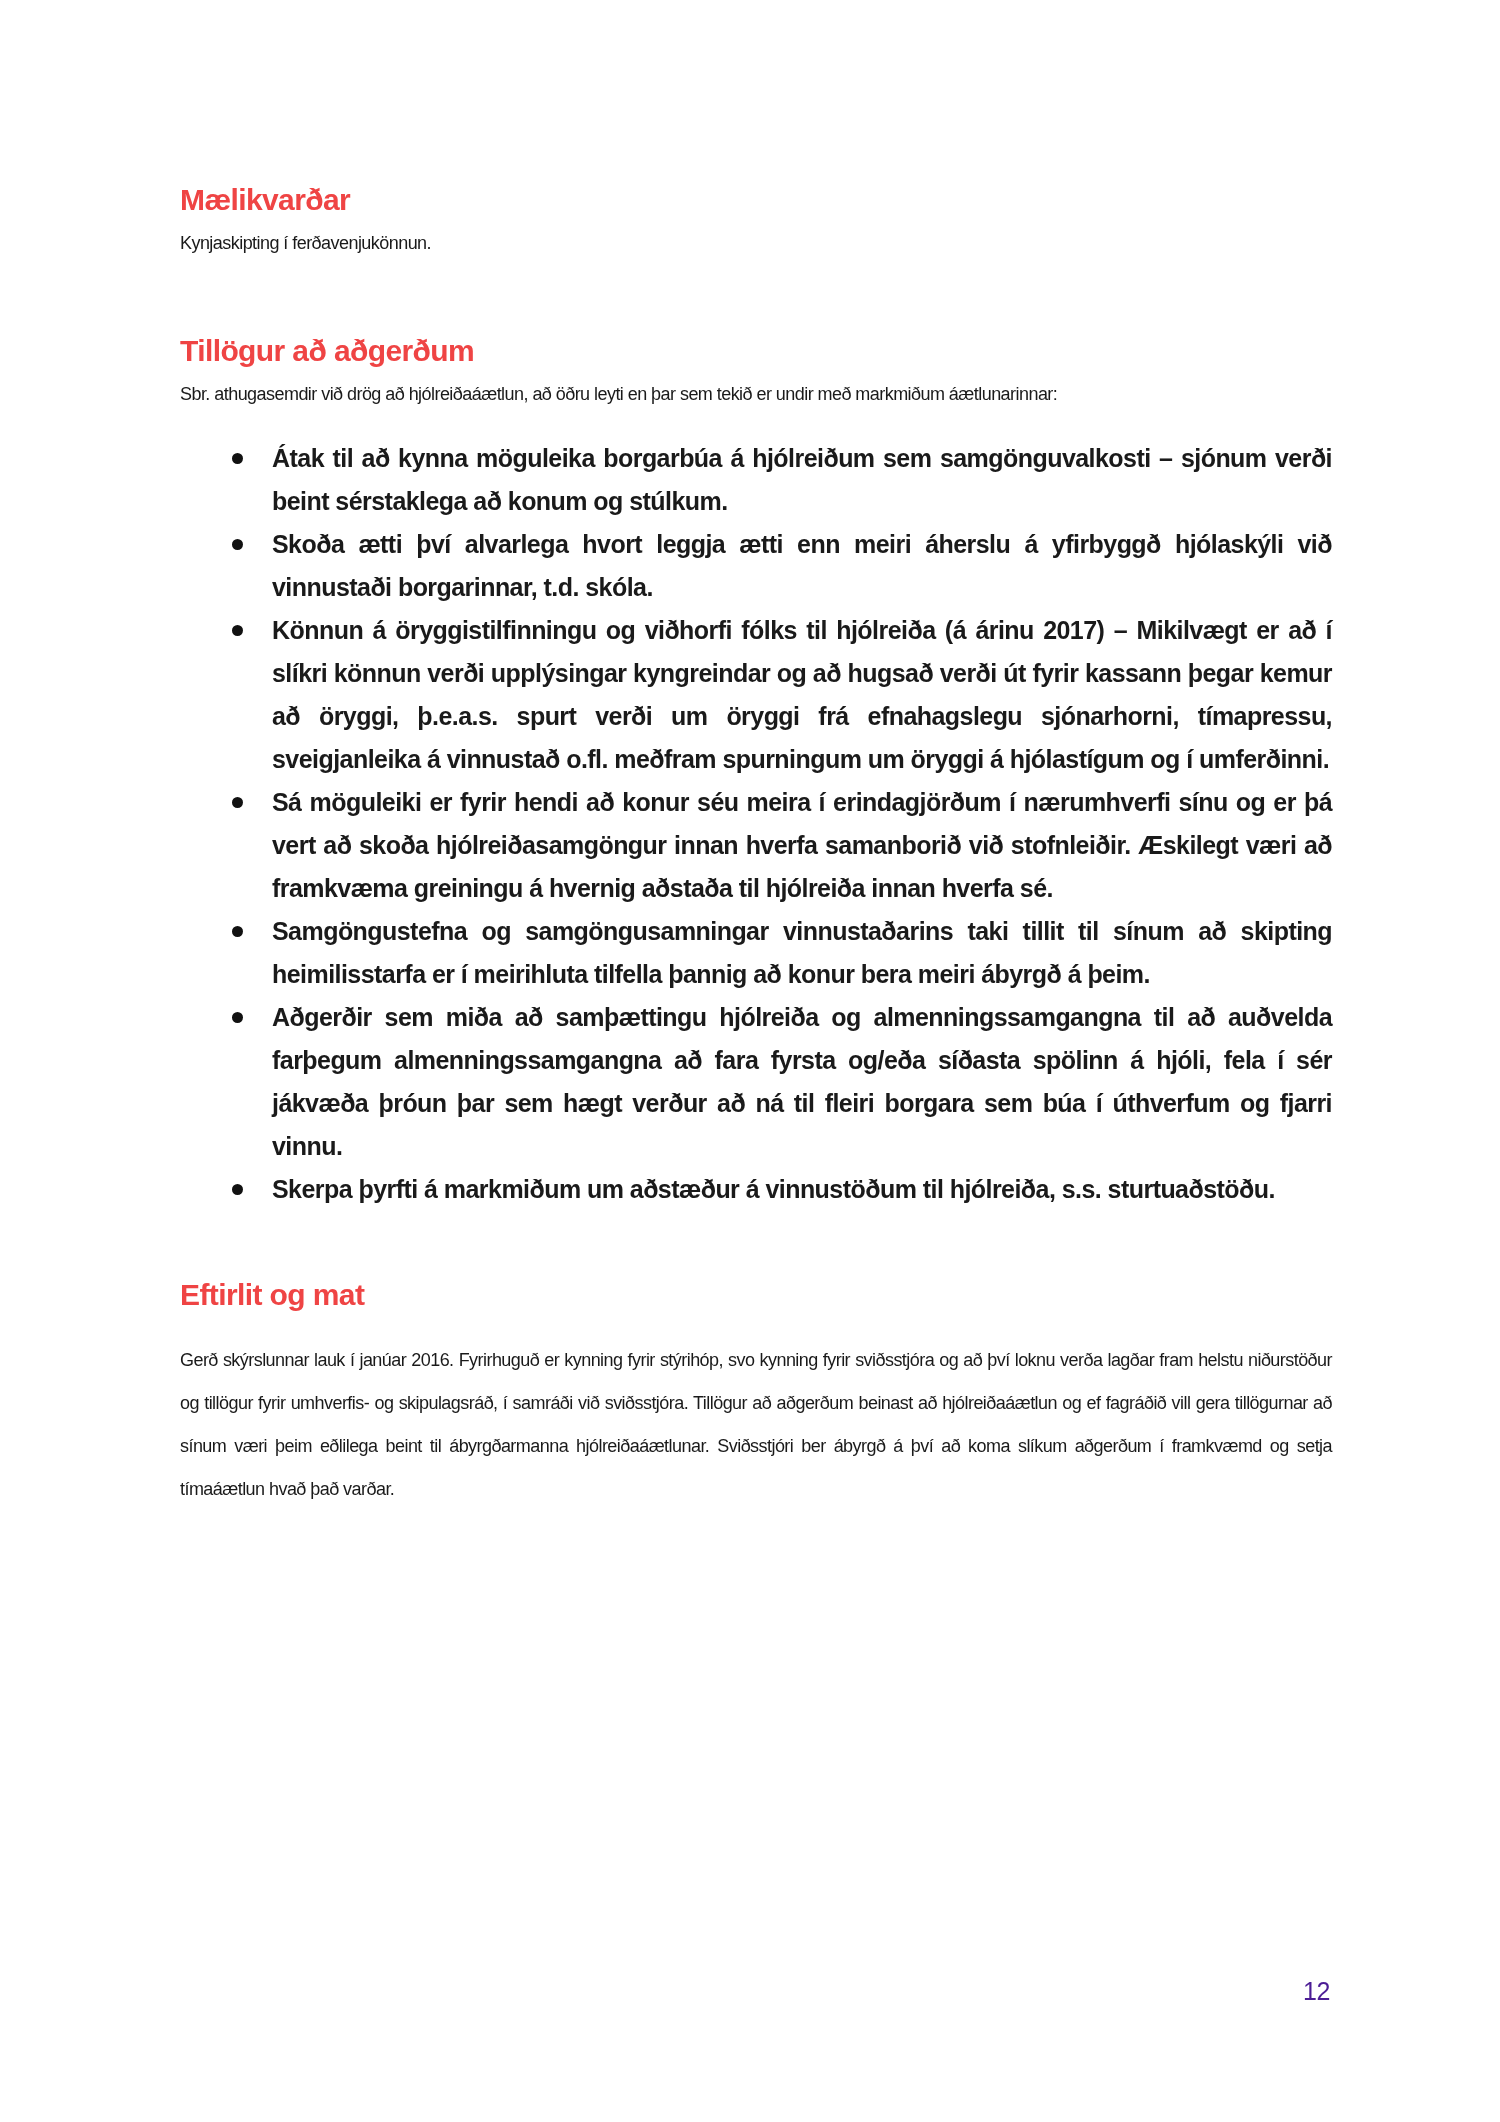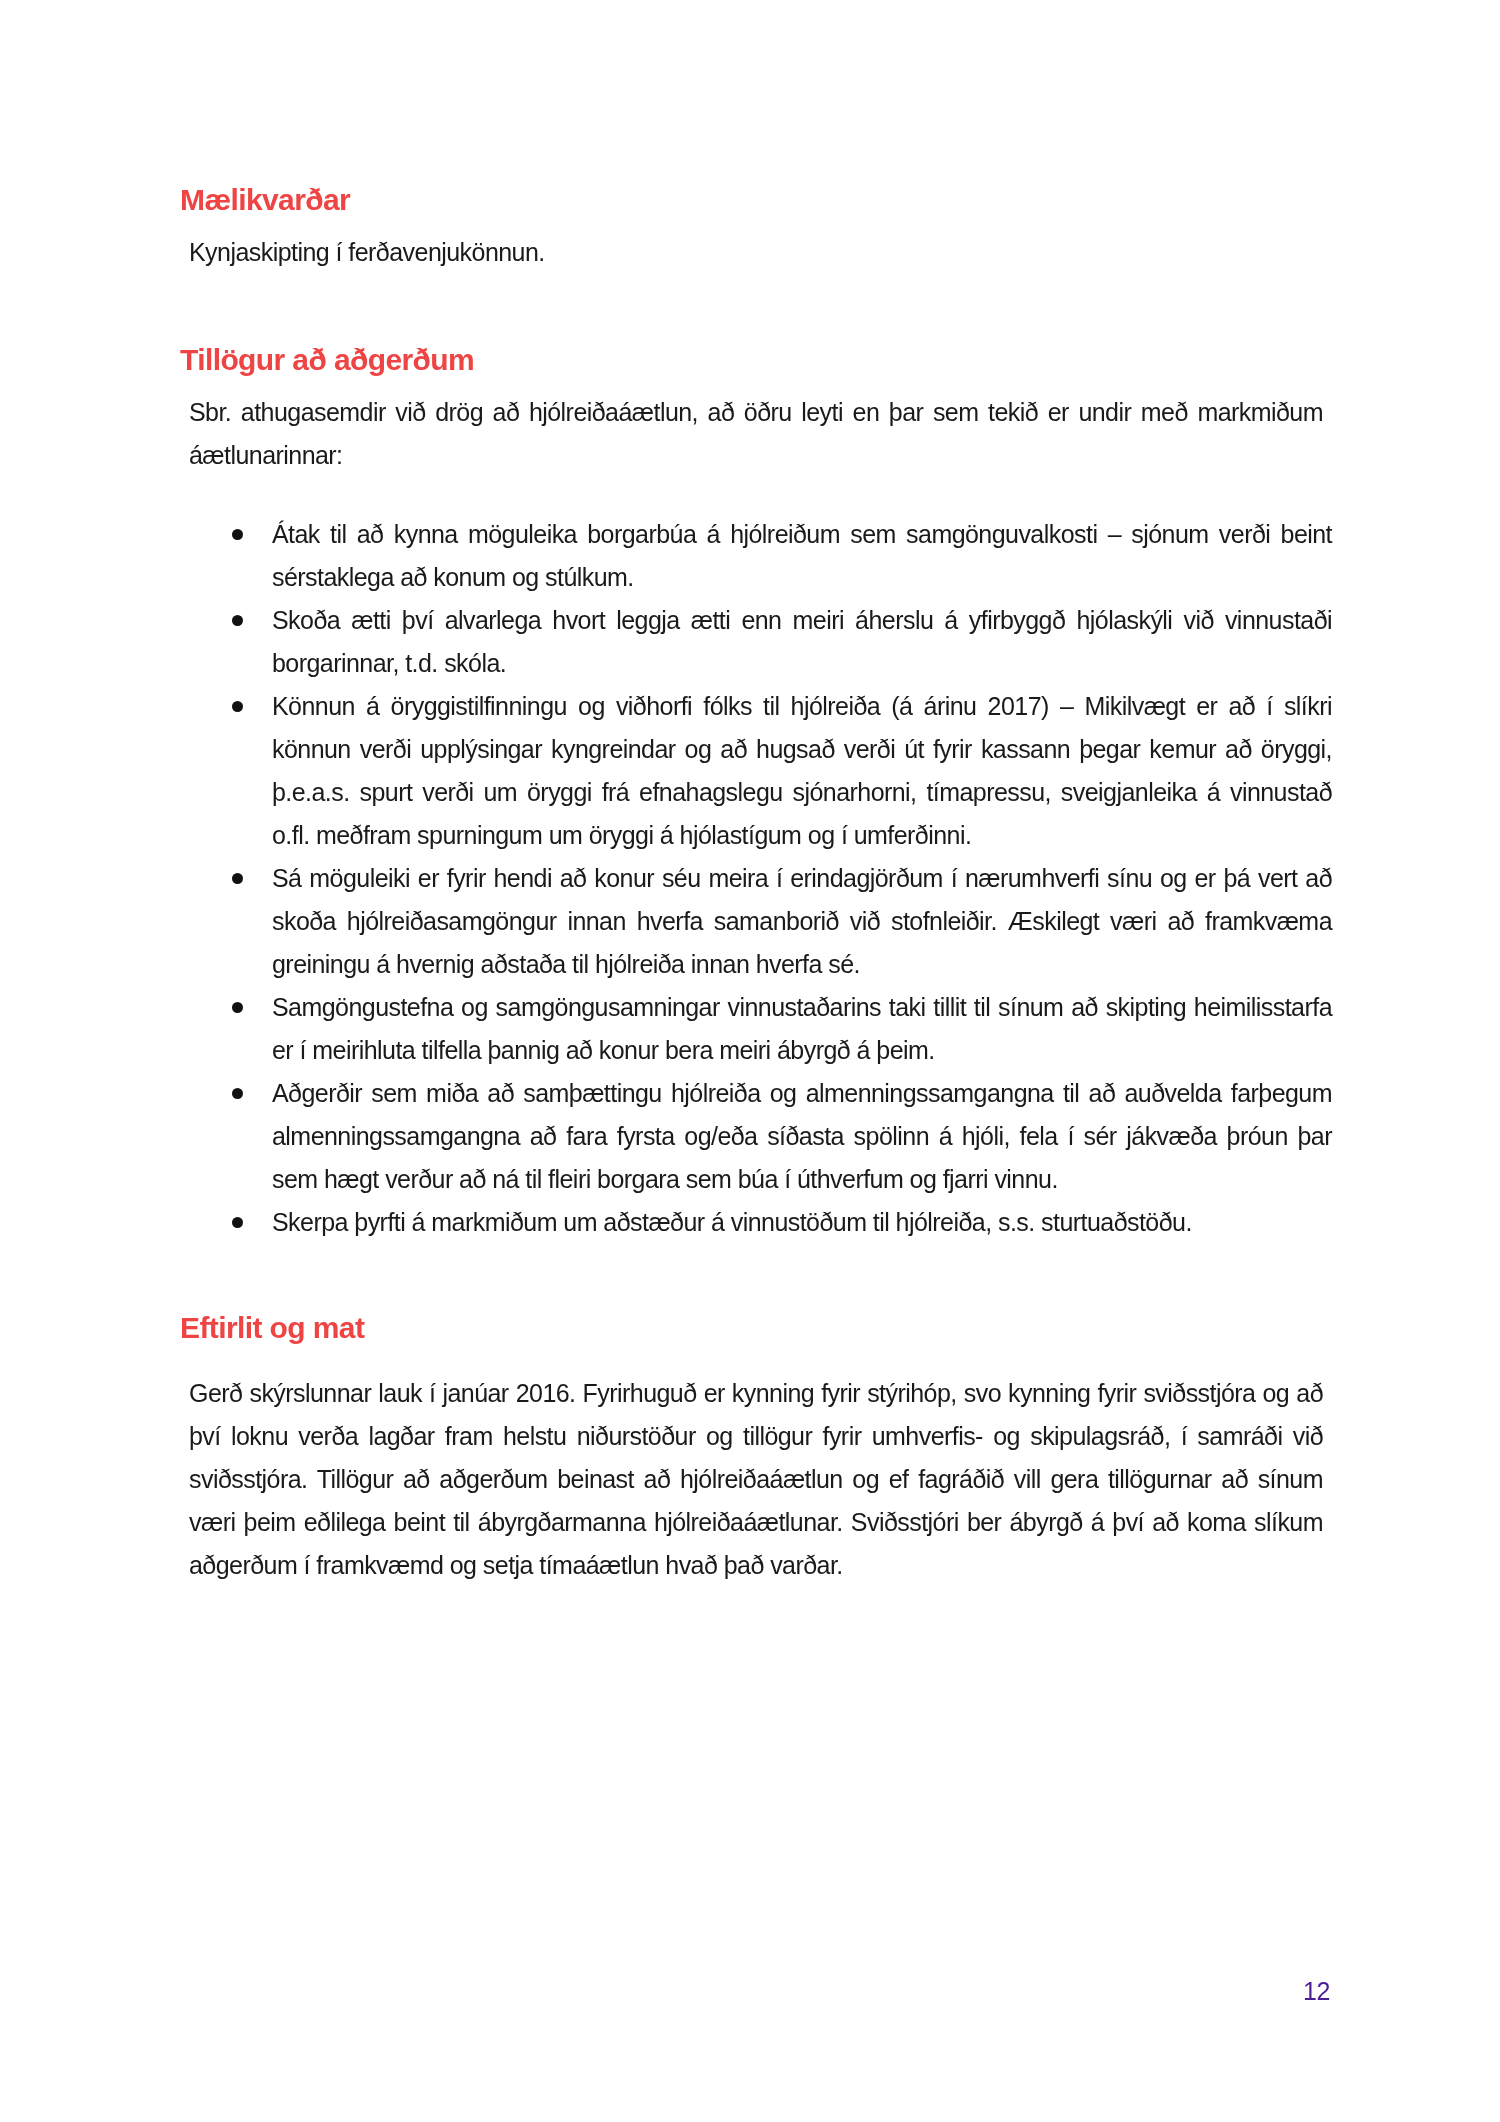--- a/index.html
+++ b/index.html
@@ -2,26 +2,26 @@
 <html><head>
 <meta charset="utf-8">
 <style>
   html, body { margin: 0; padding: 0; background: #ffffff; }
   body { width: 1500px; height: 2122px; position: relative; overflow: hidden;
          font-family: "Liberation Sans", sans-serif; color: #1a1a1a; }
   .page { position: absolute; left: 180px; top: 178px; width: 1152px; }
   .section { margin: 0; }
   h2 { font-family: "Liberation Sans", sans-serif; font-weight: bold; font-size: 30px;
        margin: 0; line-height: 44px; letter-spacing: -0.6px; color: #ef4444; }
-  p { margin: 9px; font-size: 25px; line-height: 43px; text-align: justify;
+  p { margin: 0; font-size: 18px; line-height: 43px; text-align: justify;
       letter-spacing: -0.55px; color: #1a1a1a; }
   .sec1 { }
   .sec2 { margin-top: 64px; }
   .sec3 { margin-top: 62px; }
-  ul.bullets { list-style: none; margin: 36px 0 0 0; padding: 0; }
+  ul.bullets { list-style: none; margin: 21px 0 0 0; padding: 0; font-weight: bold; }
   ul.bullets li { position: relative; padding-left: 92px; font-size: 25px; line-height: 43px;
                   text-align: justify; letter-spacing: -0.55px; }
   ul.bullets li .bullet { position: absolute; left: 52px; top: 16px; width: 11px; height: 11px;
                           border-radius: 50%; background: #111; }
   .para2 { margin-top: 22px; }
   .page-number { position: absolute; left: 1303px; top: 1977px; font-size: 25px;
                  letter-spacing: -0.5px; color: #4c1d95; }
 </style>
 </head>
 <body>

